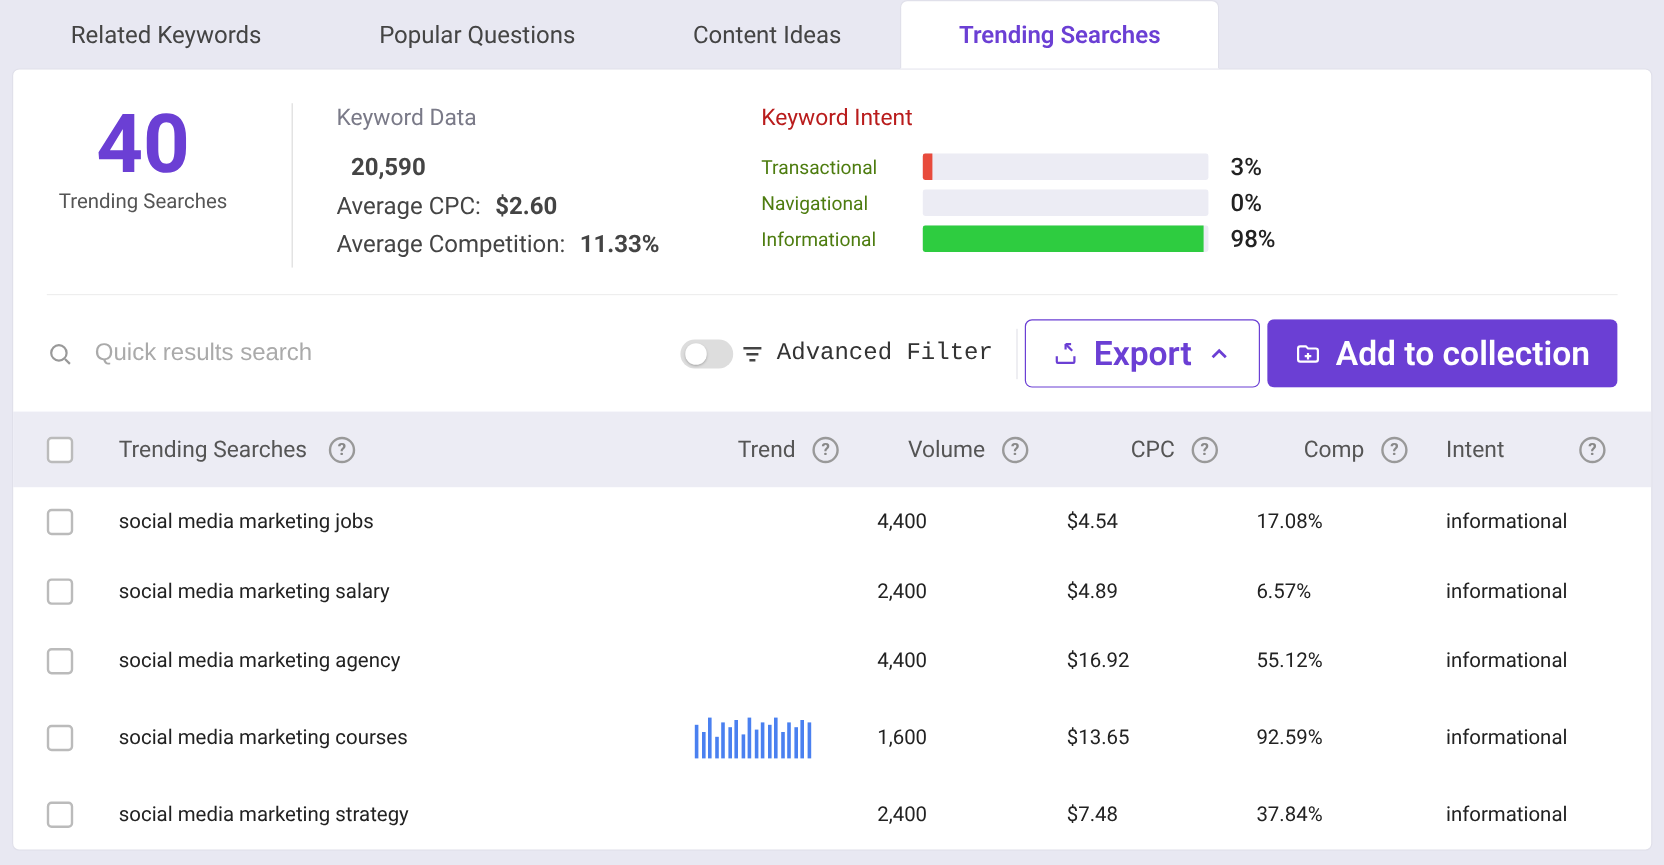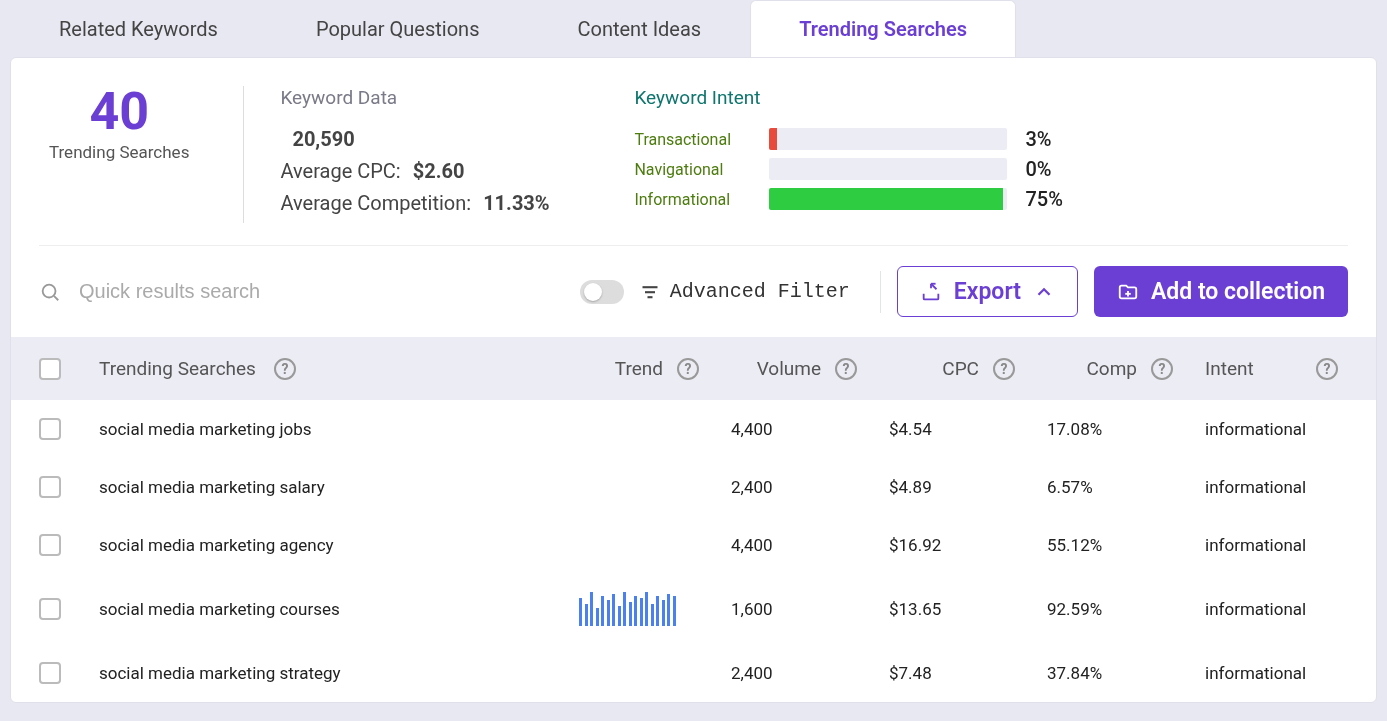--- a/index.html
+++ b/index.html
@@ -14,50 +14,50 @@
     border: 1px solid transparent; border-bottom: none;
   }
   .tab.active { background: #fff; color: #6b3fd4; font-weight: 600; border-color: #e0e0ea; }
 
   
   .panel { background: #fff; border: 1px solid #e0e0ea; border-radius: 6px; margin: 0 10px; }
 
   
   .summary { display: flex; padding: 28px 28px 22px 28px; }
   .count-block { text-align: center; padding: 0 36px 0 10px; }
-  .count-num { font-size: 52px; font-weight: 700; color: #6b3fd4; line-height: 1; }
+  .count-num { font-size: 68px; font-weight: 700; color: #6b3fd4; line-height: 1; }
   .count-label { font-size: 17px; color: #555; margin-top: 4px; }
   .vr { width: 1px; background: #ddd; margin: 0 18px; }
   .kd-block { padding-left: 18px; flex: 0 0 340px; }
   .kd-title { font-size: 19px; color: #7a7a88; margin-bottom: 18px; }
   .kd-row { display: flex; align-items: baseline; margin: 8px 0; font-size: 20px; color: #444; }
   .kd-row span:first-child { display: inline-block; }
   .kd-val { font-weight: 700; margin-left: 12px; }
   .intent-block { padding-left: 32px; flex: 1; }
-  .intent-title { font-size: 19px; color: #0f766e; margin-bottom: 18px; }
+  .intent-title { font-size: 19px; color: #b91c1c; margin-bottom: 18px; }
   .intent-row { display: flex; align-items: center; margin: 6px 0; }
   .intent-label { width: 135px; font-size: 16px; color: #4d7c0f; }
   .intent-bar { width: 238px; height: 22px; background: #ececf4; position: relative; border-radius: 2px; }
   .intent-fill { position: absolute; left: 0; top: 0; bottom: 0; border-radius: 2px 0 0 2px; }
   .intent-pct { margin-left: 18px; font-size: 20px; color: #222; font-weight: 500; }
 
   .hr { height: 1px; background: #eee; margin: 0 28px; }
 
   
-  .toolbar { display: flex; align-items: center; padding: 20px 28px; gap: 16px; }
+  .toolbar { display: flex; align-items: center; padding: 20px 28px; gap: 6px; }
   .search-wrap { display: flex; align-items: center; flex: 1; gap: 18px; }
   .search-icon { width: 22px; height: 22px; color: #999; }
   .search-input { border: none; outline: none; font-size: 20px; color: #333; width: 340px; background: transparent; }
   .search-input::placeholder { color: #aaa; }
   .toggle { width: 44px; height: 24px; background: #ddd; border-radius: 12px; position: relative; cursor: pointer; }
   .toggle-knob { width: 18px; height: 18px; background: #fff; border-radius: 50%; position: absolute; top: 3px; left: 4px; box-shadow: 0 1px 2px rgba(0,0,0,.25); }
   .adv-label { display: flex; align-items: center; gap: 10px; font-size: 20px; color: #333; margin-right: 14px; font-family: Liberation Mono, monospace; }
   .filter-icon { width: 20px; height: 20px; color: #444; }
   .divider-v { width: 1px; height: 42px; background: #e3e3ea; }
-  .btn { display: inline-flex; align-items: center; gap: 12px; padding: 11px 22px; border-radius: 6px; font-size: 23px; cursor: pointer; border: 1.5px solid transparent; }
+  .btn { display: inline-flex; align-items: center; gap: 12px; padding: 11px 22px; border-radius: 6px; font-size: 28px; cursor: pointer; border: 1.5px solid transparent; }
   .btn-outline { border-color: #6b3fd4; color: #6b3fd4; background: #fff; font-weight: 600; }
   .btn-primary { background: #6b3fd4; color: #fff; font-weight: 600; }
   .btn svg { width: 22px; height: 22px; }
   .chev { width: 18px; height: 18px; }
 
   
   .thead { display: flex; align-items: center; background: #ececf4; padding: 20px 28px; font-size: 19px; color: #555; }
   .th-chk { width: 60px; }
   .th-name { flex: 1; display: flex; align-items: center; gap: 18px; }
   .th { width: 158px; display: flex; align-items: center; justify-content: flex-end; gap: 14px; padding-right: 10px; }
@@ -126,21 +126,21 @@
               <div class="intent-bar">
                 <div class="intent-fill" style="width: 0%; background: rgb(153, 153, 153);"></div>
               </div>
               <div class="intent-pct">0%</div>
             </div>
             <div class="intent-row">
               <div class="intent-label">Informational</div>
               <div class="intent-bar">
                 <div class="intent-fill" style="width: 98%; background: rgb(46, 204, 64);"></div>
               </div>
-              <div class="intent-pct">75%</div>
+              <div class="intent-pct">98%</div>
             </div>
           </div>
       </div>
     </div>
 
     <div class="hr"></div>
 
     <div class="toolbar">
       <div class="search-wrap">
         <svg class="search-icon" viewBox="0 0 24 24" fill="none" stroke="currentColor" stroke-width="2">

